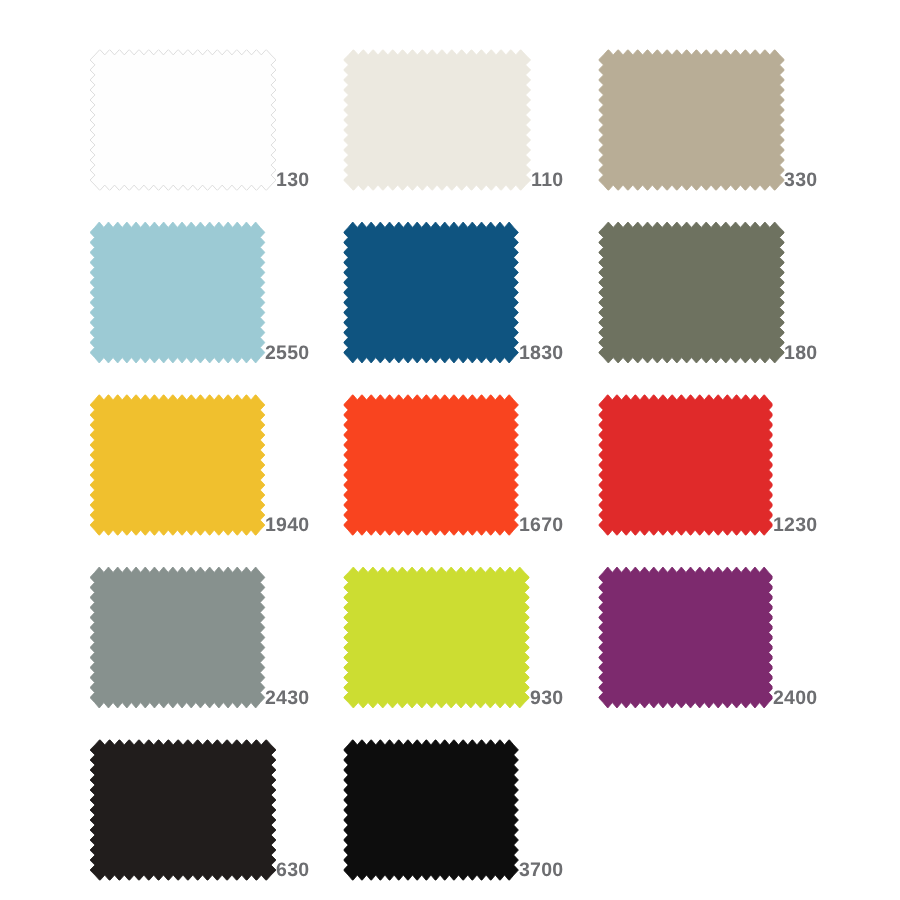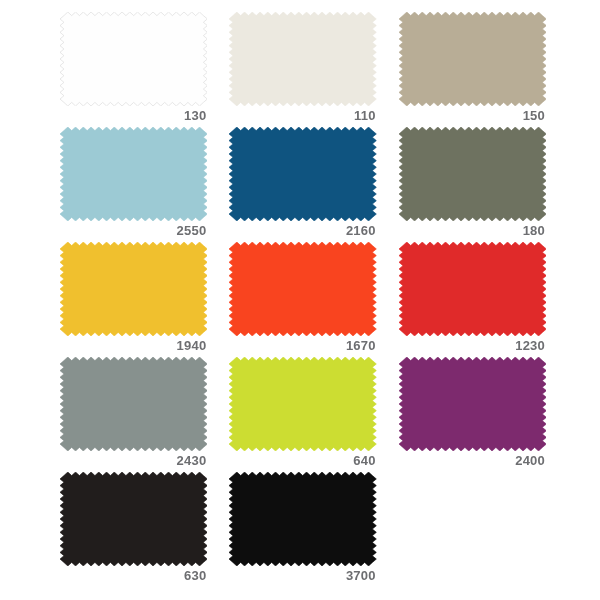--- a/index.html
+++ b/index.html
@@ -25,21 +25,21 @@
     grid-template-rows: repeat(5, 115px);
     column-gap: 22px;
     row-gap: 0px;
     align-content: start;
   }
   .swatch-cell {
     position: relative;
     width: 100%;
     height: 115px;
     display: flex;
-    flex-direction: column;
+    flex-direction: row;
     align-items: flex-end;
     justify-content: flex-start;
   }
   .swatch-shape {
     display: block;
     width: 100%;
     height: 94px;
   }
   .swatch-label {
     display: block;
@@ -68,33 +68,33 @@
     <div class="swatch-cell">
       <svg class="swatch-shape" viewBox="0 0 135 94" preserveAspectRatio="none">
         <path d="M3.60,3.60L7.15,0.00L10.70,3.60L14.25,0.00L17.80,3.60L21.35,0.00L24.90,3.60L28.45,0.00L32.00,3.60L35.55,0.00L39.10,3.60L42.65,0.00L46.20,3.60L49.75,0.00L53.30,3.60L56.85,0.00L60.40,3.60L63.95,0.00L67.50,3.60L71.05,0.00L74.60,3.60L78.15,0.00L81.70,3.60L85.25,0.00L88.80,3.60L92.35,0.00L95.90,3.60L99.45,0.00L103.00,3.60L106.55,0.00L110.10,3.60L113.65,0.00L117.20,3.60L120.75,0.00L124.30,3.60L127.85,0.00L131.40,3.60L135.00,6.94L131.40,10.28L135.00,13.62L131.40,16.95L135.00,20.29L131.40,23.63L135.00,26.97L131.40,30.31L135.00,33.65L131.40,36.98L135.00,40.32L131.40,43.66L135.00,47.00L131.40,50.34L135.00,53.68L131.40,57.02L135.00,60.35L131.40,63.69L135.00,67.03L131.40,70.37L135.00,73.71L131.40,77.05L135.00,80.38L131.40,83.72L135.00,87.06L131.40,90.40L127.85,94.00L124.30,90.40L120.75,94.00L117.20,90.40L113.65,94.00L110.10,90.40L106.55,94.00L103.00,90.40L99.45,94.00L95.90,90.40L92.35,94.00L88.80,90.40L85.25,94.00L81.70,90.40L78.15,94.00L74.60,90.40L71.05,94.00L67.50,90.40L63.95,94.00L60.40,90.40L56.85,94.00L53.30,90.40L49.75,94.00L46.20,90.40L42.65,94.00L39.10,90.40L35.55,94.00L32.00,90.40L28.45,94.00L24.90,90.40L21.35,94.00L17.80,90.40L14.25,94.00L10.70,90.40L7.15,94.00L3.60,90.40L0.00,87.06L3.60,83.72L0.00,80.38L3.60,77.05L0.00,73.71L3.60,70.37L0.00,67.03L3.60,63.69L0.00,60.35L3.60,57.02L0.00,53.68L3.60,50.34L0.00,47.00L3.60,43.66L0.00,40.32L3.60,36.98L0.00,33.65L3.60,30.31L0.00,26.97L3.60,23.63L0.00,20.29L3.60,16.95L0.00,13.62L3.60,10.28L0.00,6.94Z" fill="#ece9e0" stroke="#ece9e0" stroke-width="0.6"></path>
       </svg>
       <span class="swatch-label">110</span>
     </div>
     <div class="swatch-cell">
       <svg class="swatch-shape" viewBox="0 0 135 94" preserveAspectRatio="none">
         <path d="M3.60,3.60L7.15,0.00L10.70,3.60L14.25,0.00L17.80,3.60L21.35,0.00L24.90,3.60L28.45,0.00L32.00,3.60L35.55,0.00L39.10,3.60L42.65,0.00L46.20,3.60L49.75,0.00L53.30,3.60L56.85,0.00L60.40,3.60L63.95,0.00L67.50,3.60L71.05,0.00L74.60,3.60L78.15,0.00L81.70,3.60L85.25,0.00L88.80,3.60L92.35,0.00L95.90,3.60L99.45,0.00L103.00,3.60L106.55,0.00L110.10,3.60L113.65,0.00L117.20,3.60L120.75,0.00L124.30,3.60L127.85,0.00L131.40,3.60L135.00,6.94L131.40,10.28L135.00,13.62L131.40,16.95L135.00,20.29L131.40,23.63L135.00,26.97L131.40,30.31L135.00,33.65L131.40,36.98L135.00,40.32L131.40,43.66L135.00,47.00L131.40,50.34L135.00,53.68L131.40,57.02L135.00,60.35L131.40,63.69L135.00,67.03L131.40,70.37L135.00,73.71L131.40,77.05L135.00,80.38L131.40,83.72L135.00,87.06L131.40,90.40L127.85,94.00L124.30,90.40L120.75,94.00L117.20,90.40L113.65,94.00L110.10,90.40L106.55,94.00L103.00,90.40L99.45,94.00L95.90,90.40L92.35,94.00L88.80,90.40L85.25,94.00L81.70,90.40L78.15,94.00L74.60,90.40L71.05,94.00L67.50,90.40L63.95,94.00L60.40,90.40L56.85,94.00L53.30,90.40L49.75,94.00L46.20,90.40L42.65,94.00L39.10,90.40L35.55,94.00L32.00,90.40L28.45,94.00L24.90,90.40L21.35,94.00L17.80,90.40L14.25,94.00L10.70,90.40L7.15,94.00L3.60,90.40L0.00,87.06L3.60,83.72L0.00,80.38L3.60,77.05L0.00,73.71L3.60,70.37L0.00,67.03L3.60,63.69L0.00,60.35L3.60,57.02L0.00,53.68L3.60,50.34L0.00,47.00L3.60,43.66L0.00,40.32L3.60,36.98L0.00,33.65L3.60,30.31L0.00,26.97L3.60,23.63L0.00,20.29L3.60,16.95L0.00,13.62L3.60,10.28L0.00,6.94Z" fill="#b8ad96" stroke="#b8ad96" stroke-width="0.6"></path>
       </svg>
-      <span class="swatch-label">150</span>
+      <span class="swatch-label">330</span>
     </div>
     <div class="swatch-cell">
       <svg class="swatch-shape" viewBox="0 0 135 94" preserveAspectRatio="none">
         <path d="M3.60,3.60L7.15,0.00L10.70,3.60L14.25,0.00L17.80,3.60L21.35,0.00L24.90,3.60L28.45,0.00L32.00,3.60L35.55,0.00L39.10,3.60L42.65,0.00L46.20,3.60L49.75,0.00L53.30,3.60L56.85,0.00L60.40,3.60L63.95,0.00L67.50,3.60L71.05,0.00L74.60,3.60L78.15,0.00L81.70,3.60L85.25,0.00L88.80,3.60L92.35,0.00L95.90,3.60L99.45,0.00L103.00,3.60L106.55,0.00L110.10,3.60L113.65,0.00L117.20,3.60L120.75,0.00L124.30,3.60L127.85,0.00L131.40,3.60L135.00,6.94L131.40,10.28L135.00,13.62L131.40,16.95L135.00,20.29L131.40,23.63L135.00,26.97L131.40,30.31L135.00,33.65L131.40,36.98L135.00,40.32L131.40,43.66L135.00,47.00L131.40,50.34L135.00,53.68L131.40,57.02L135.00,60.35L131.40,63.69L135.00,67.03L131.40,70.37L135.00,73.71L131.40,77.05L135.00,80.38L131.40,83.72L135.00,87.06L131.40,90.40L127.85,94.00L124.30,90.40L120.75,94.00L117.20,90.40L113.65,94.00L110.10,90.40L106.55,94.00L103.00,90.40L99.45,94.00L95.90,90.40L92.35,94.00L88.80,90.40L85.25,94.00L81.70,90.40L78.15,94.00L74.60,90.40L71.05,94.00L67.50,90.40L63.95,94.00L60.40,90.40L56.85,94.00L53.30,90.40L49.75,94.00L46.20,90.40L42.65,94.00L39.10,90.40L35.55,94.00L32.00,90.40L28.45,94.00L24.90,90.40L21.35,94.00L17.80,90.40L14.25,94.00L10.70,90.40L7.15,94.00L3.60,90.40L0.00,87.06L3.60,83.72L0.00,80.38L3.60,77.05L0.00,73.71L3.60,70.37L0.00,67.03L3.60,63.69L0.00,60.35L3.60,57.02L0.00,53.68L3.60,50.34L0.00,47.00L3.60,43.66L0.00,40.32L3.60,36.98L0.00,33.65L3.60,30.31L0.00,26.97L3.60,23.63L0.00,20.29L3.60,16.95L0.00,13.62L3.60,10.28L0.00,6.94Z" fill="#9ccad4" stroke="#9ccad4" stroke-width="0.6"></path>
       </svg>
       <span class="swatch-label">2550</span>
     </div>
     <div class="swatch-cell">
       <svg class="swatch-shape" viewBox="0 0 135 94" preserveAspectRatio="none">
         <path d="M3.60,3.60L7.15,0.00L10.70,3.60L14.25,0.00L17.80,3.60L21.35,0.00L24.90,3.60L28.45,0.00L32.00,3.60L35.55,0.00L39.10,3.60L42.65,0.00L46.20,3.60L49.75,0.00L53.30,3.60L56.85,0.00L60.40,3.60L63.95,0.00L67.50,3.60L71.05,0.00L74.60,3.60L78.15,0.00L81.70,3.60L85.25,0.00L88.80,3.60L92.35,0.00L95.90,3.60L99.45,0.00L103.00,3.60L106.55,0.00L110.10,3.60L113.65,0.00L117.20,3.60L120.75,0.00L124.30,3.60L127.85,0.00L131.40,3.60L135.00,6.94L131.40,10.28L135.00,13.62L131.40,16.95L135.00,20.29L131.40,23.63L135.00,26.97L131.40,30.31L135.00,33.65L131.40,36.98L135.00,40.32L131.40,43.66L135.00,47.00L131.40,50.34L135.00,53.68L131.40,57.02L135.00,60.35L131.40,63.69L135.00,67.03L131.40,70.37L135.00,73.71L131.40,77.05L135.00,80.38L131.40,83.72L135.00,87.06L131.40,90.40L127.85,94.00L124.30,90.40L120.75,94.00L117.20,90.40L113.65,94.00L110.10,90.40L106.55,94.00L103.00,90.40L99.45,94.00L95.90,90.40L92.35,94.00L88.80,90.40L85.25,94.00L81.70,90.40L78.15,94.00L74.60,90.40L71.05,94.00L67.50,90.40L63.95,94.00L60.40,90.40L56.85,94.00L53.30,90.40L49.75,94.00L46.20,90.40L42.65,94.00L39.10,90.40L35.55,94.00L32.00,90.40L28.45,94.00L24.90,90.40L21.35,94.00L17.80,90.40L14.25,94.00L10.70,90.40L7.15,94.00L3.60,90.40L0.00,87.06L3.60,83.72L0.00,80.38L3.60,77.05L0.00,73.71L3.60,70.37L0.00,67.03L3.60,63.69L0.00,60.35L3.60,57.02L0.00,53.68L3.60,50.34L0.00,47.00L3.60,43.66L0.00,40.32L3.60,36.98L0.00,33.65L3.60,30.31L0.00,26.97L3.60,23.63L0.00,20.29L3.60,16.95L0.00,13.62L3.60,10.28L0.00,6.94Z" fill="#0f5480" stroke="#0f5480" stroke-width="0.6"></path>
       </svg>
-      <span class="swatch-label">2160</span>
+      <span class="swatch-label">1830</span>
     </div>
     <div class="swatch-cell">
       <svg class="swatch-shape" viewBox="0 0 135 94" preserveAspectRatio="none">
         <path d="M3.60,3.60L7.15,0.00L10.70,3.60L14.25,0.00L17.80,3.60L21.35,0.00L24.90,3.60L28.45,0.00L32.00,3.60L35.55,0.00L39.10,3.60L42.65,0.00L46.20,3.60L49.75,0.00L53.30,3.60L56.85,0.00L60.40,3.60L63.95,0.00L67.50,3.60L71.05,0.00L74.60,3.60L78.15,0.00L81.70,3.60L85.25,0.00L88.80,3.60L92.35,0.00L95.90,3.60L99.45,0.00L103.00,3.60L106.55,0.00L110.10,3.60L113.65,0.00L117.20,3.60L120.75,0.00L124.30,3.60L127.85,0.00L131.40,3.60L135.00,6.94L131.40,10.28L135.00,13.62L131.40,16.95L135.00,20.29L131.40,23.63L135.00,26.97L131.40,30.31L135.00,33.65L131.40,36.98L135.00,40.32L131.40,43.66L135.00,47.00L131.40,50.34L135.00,53.68L131.40,57.02L135.00,60.35L131.40,63.69L135.00,67.03L131.40,70.37L135.00,73.71L131.40,77.05L135.00,80.38L131.40,83.72L135.00,87.06L131.40,90.40L127.85,94.00L124.30,90.40L120.75,94.00L117.20,90.40L113.65,94.00L110.10,90.40L106.55,94.00L103.00,90.40L99.45,94.00L95.90,90.40L92.35,94.00L88.80,90.40L85.25,94.00L81.70,90.40L78.15,94.00L74.60,90.40L71.05,94.00L67.50,90.40L63.95,94.00L60.40,90.40L56.85,94.00L53.30,90.40L49.75,94.00L46.20,90.40L42.65,94.00L39.10,90.40L35.55,94.00L32.00,90.40L28.45,94.00L24.90,90.40L21.35,94.00L17.80,90.40L14.25,94.00L10.70,90.40L7.15,94.00L3.60,90.40L0.00,87.06L3.60,83.72L0.00,80.38L3.60,77.05L0.00,73.71L3.60,70.37L0.00,67.03L3.60,63.69L0.00,60.35L3.60,57.02L0.00,53.68L3.60,50.34L0.00,47.00L3.60,43.66L0.00,40.32L3.60,36.98L0.00,33.65L3.60,30.31L0.00,26.97L3.60,23.63L0.00,20.29L3.60,16.95L0.00,13.62L3.60,10.28L0.00,6.94Z" fill="#6e7260" stroke="#6e7260" stroke-width="0.6"></path>
       </svg>
       <span class="swatch-label">180</span>
     </div>
     <div class="swatch-cell">
       <svg class="swatch-shape" viewBox="0 0 135 94" preserveAspectRatio="none">
         <path d="M3.60,3.60L7.15,0.00L10.70,3.60L14.25,0.00L17.80,3.60L21.35,0.00L24.90,3.60L28.45,0.00L32.00,3.60L35.55,0.00L39.10,3.60L42.65,0.00L46.20,3.60L49.75,0.00L53.30,3.60L56.85,0.00L60.40,3.60L63.95,0.00L67.50,3.60L71.05,0.00L74.60,3.60L78.15,0.00L81.70,3.60L85.25,0.00L88.80,3.60L92.35,0.00L95.90,3.60L99.45,0.00L103.00,3.60L106.55,0.00L110.10,3.60L113.65,0.00L117.20,3.60L120.75,0.00L124.30,3.60L127.85,0.00L131.40,3.60L135.00,6.94L131.40,10.28L135.00,13.62L131.40,16.95L135.00,20.29L131.40,23.63L135.00,26.97L131.40,30.31L135.00,33.65L131.40,36.98L135.00,40.32L131.40,43.66L135.00,47.00L131.40,50.34L135.00,53.68L131.40,57.02L135.00,60.35L131.40,63.69L135.00,67.03L131.40,70.37L135.00,73.71L131.40,77.05L135.00,80.38L131.40,83.72L135.00,87.06L131.40,90.40L127.85,94.00L124.30,90.40L120.75,94.00L117.20,90.40L113.65,94.00L110.10,90.40L106.55,94.00L103.00,90.40L99.45,94.00L95.90,90.40L92.35,94.00L88.80,90.40L85.25,94.00L81.70,90.40L78.15,94.00L74.60,90.40L71.05,94.00L67.50,90.40L63.95,94.00L60.40,90.40L56.85,94.00L53.30,90.40L49.75,94.00L46.20,90.40L42.65,94.00L39.10,90.40L35.55,94.00L32.00,90.40L28.45,94.00L24.90,90.40L21.35,94.00L17.80,90.40L14.25,94.00L10.70,90.40L7.15,94.00L3.60,90.40L0.00,87.06L3.60,83.72L0.00,80.38L3.60,77.05L0.00,73.71L3.60,70.37L0.00,67.03L3.60,63.69L0.00,60.35L3.60,57.02L0.00,53.68L3.60,50.34L0.00,47.00L3.60,43.66L0.00,40.32L3.60,36.98L0.00,33.65L3.60,30.31L0.00,26.97L3.60,23.63L0.00,20.29L3.60,16.95L0.00,13.62L3.60,10.28L0.00,6.94Z" fill="#f0c02e" stroke="#f0c02e" stroke-width="0.6"></path>
@@ -116,21 +116,21 @@
     <div class="swatch-cell">
       <svg class="swatch-shape" viewBox="0 0 135 94" preserveAspectRatio="none">
         <path d="M3.60,3.60L7.15,0.00L10.70,3.60L14.25,0.00L17.80,3.60L21.35,0.00L24.90,3.60L28.45,0.00L32.00,3.60L35.55,0.00L39.10,3.60L42.65,0.00L46.20,3.60L49.75,0.00L53.30,3.60L56.85,0.00L60.40,3.60L63.95,0.00L67.50,3.60L71.05,0.00L74.60,3.60L78.15,0.00L81.70,3.60L85.25,0.00L88.80,3.60L92.35,0.00L95.90,3.60L99.45,0.00L103.00,3.60L106.55,0.00L110.10,3.60L113.65,0.00L117.20,3.60L120.75,0.00L124.30,3.60L127.85,0.00L131.40,3.60L135.00,6.94L131.40,10.28L135.00,13.62L131.40,16.95L135.00,20.29L131.40,23.63L135.00,26.97L131.40,30.31L135.00,33.65L131.40,36.98L135.00,40.32L131.40,43.66L135.00,47.00L131.40,50.34L135.00,53.68L131.40,57.02L135.00,60.35L131.40,63.69L135.00,67.03L131.40,70.37L135.00,73.71L131.40,77.05L135.00,80.38L131.40,83.72L135.00,87.06L131.40,90.40L127.85,94.00L124.30,90.40L120.75,94.00L117.20,90.40L113.65,94.00L110.10,90.40L106.55,94.00L103.00,90.40L99.45,94.00L95.90,90.40L92.35,94.00L88.80,90.40L85.25,94.00L81.70,90.40L78.15,94.00L74.60,90.40L71.05,94.00L67.50,90.40L63.95,94.00L60.40,90.40L56.85,94.00L53.30,90.40L49.75,94.00L46.20,90.40L42.65,94.00L39.10,90.40L35.55,94.00L32.00,90.40L28.45,94.00L24.90,90.40L21.35,94.00L17.80,90.40L14.25,94.00L10.70,90.40L7.15,94.00L3.60,90.40L0.00,87.06L3.60,83.72L0.00,80.38L3.60,77.05L0.00,73.71L3.60,70.37L0.00,67.03L3.60,63.69L0.00,60.35L3.60,57.02L0.00,53.68L3.60,50.34L0.00,47.00L3.60,43.66L0.00,40.32L3.60,36.98L0.00,33.65L3.60,30.31L0.00,26.97L3.60,23.63L0.00,20.29L3.60,16.95L0.00,13.62L3.60,10.28L0.00,6.94Z" fill="#87918e" stroke="#87918e" stroke-width="0.6"></path>
       </svg>
       <span class="swatch-label">2430</span>
     </div>
     <div class="swatch-cell">
       <svg class="swatch-shape" viewBox="0 0 135 94" preserveAspectRatio="none">
         <path d="M3.60,3.60L7.15,0.00L10.70,3.60L14.25,0.00L17.80,3.60L21.35,0.00L24.90,3.60L28.45,0.00L32.00,3.60L35.55,0.00L39.10,3.60L42.65,0.00L46.20,3.60L49.75,0.00L53.30,3.60L56.85,0.00L60.40,3.60L63.95,0.00L67.50,3.60L71.05,0.00L74.60,3.60L78.15,0.00L81.70,3.60L85.25,0.00L88.80,3.60L92.35,0.00L95.90,3.60L99.45,0.00L103.00,3.60L106.55,0.00L110.10,3.60L113.65,0.00L117.20,3.60L120.75,0.00L124.30,3.60L127.85,0.00L131.40,3.60L135.00,6.94L131.40,10.28L135.00,13.62L131.40,16.95L135.00,20.29L131.40,23.63L135.00,26.97L131.40,30.31L135.00,33.65L131.40,36.98L135.00,40.32L131.40,43.66L135.00,47.00L131.40,50.34L135.00,53.68L131.40,57.02L135.00,60.35L131.40,63.69L135.00,67.03L131.40,70.37L135.00,73.71L131.40,77.05L135.00,80.38L131.40,83.72L135.00,87.06L131.40,90.40L127.85,94.00L124.30,90.40L120.75,94.00L117.20,90.40L113.65,94.00L110.10,90.40L106.55,94.00L103.00,90.40L99.45,94.00L95.90,90.40L92.35,94.00L88.80,90.40L85.25,94.00L81.70,90.40L78.15,94.00L74.60,90.40L71.05,94.00L67.50,90.40L63.95,94.00L60.40,90.40L56.85,94.00L53.30,90.40L49.75,94.00L46.20,90.40L42.65,94.00L39.10,90.40L35.55,94.00L32.00,90.40L28.45,94.00L24.90,90.40L21.35,94.00L17.80,90.40L14.25,94.00L10.70,90.40L7.15,94.00L3.60,90.40L0.00,87.06L3.60,83.72L0.00,80.38L3.60,77.05L0.00,73.71L3.60,70.37L0.00,67.03L3.60,63.69L0.00,60.35L3.60,57.02L0.00,53.68L3.60,50.34L0.00,47.00L3.60,43.66L0.00,40.32L3.60,36.98L0.00,33.65L3.60,30.31L0.00,26.97L3.60,23.63L0.00,20.29L3.60,16.95L0.00,13.62L3.60,10.28L0.00,6.94Z" fill="#ccdd32" stroke="#ccdd32" stroke-width="0.6"></path>
       </svg>
-      <span class="swatch-label">640</span>
+      <span class="swatch-label">930</span>
     </div>
     <div class="swatch-cell">
       <svg class="swatch-shape" viewBox="0 0 135 94" preserveAspectRatio="none">
         <path d="M3.60,3.60L7.15,0.00L10.70,3.60L14.25,0.00L17.80,3.60L21.35,0.00L24.90,3.60L28.45,0.00L32.00,3.60L35.55,0.00L39.10,3.60L42.65,0.00L46.20,3.60L49.75,0.00L53.30,3.60L56.85,0.00L60.40,3.60L63.95,0.00L67.50,3.60L71.05,0.00L74.60,3.60L78.15,0.00L81.70,3.60L85.25,0.00L88.80,3.60L92.35,0.00L95.90,3.60L99.45,0.00L103.00,3.60L106.55,0.00L110.10,3.60L113.65,0.00L117.20,3.60L120.75,0.00L124.30,3.60L127.85,0.00L131.40,3.60L135.00,6.94L131.40,10.28L135.00,13.62L131.40,16.95L135.00,20.29L131.40,23.63L135.00,26.97L131.40,30.31L135.00,33.65L131.40,36.98L135.00,40.32L131.40,43.66L135.00,47.00L131.40,50.34L135.00,53.68L131.40,57.02L135.00,60.35L131.40,63.69L135.00,67.03L131.40,70.37L135.00,73.71L131.40,77.05L135.00,80.38L131.40,83.72L135.00,87.06L131.40,90.40L127.85,94.00L124.30,90.40L120.75,94.00L117.20,90.40L113.65,94.00L110.10,90.40L106.55,94.00L103.00,90.40L99.45,94.00L95.90,90.40L92.35,94.00L88.80,90.40L85.25,94.00L81.70,90.40L78.15,94.00L74.60,90.40L71.05,94.00L67.50,90.40L63.95,94.00L60.40,90.40L56.85,94.00L53.30,90.40L49.75,94.00L46.20,90.40L42.65,94.00L39.10,90.40L35.55,94.00L32.00,90.40L28.45,94.00L24.90,90.40L21.35,94.00L17.80,90.40L14.25,94.00L10.70,90.40L7.15,94.00L3.60,90.40L0.00,87.06L3.60,83.72L0.00,80.38L3.60,77.05L0.00,73.71L3.60,70.37L0.00,67.03L3.60,63.69L0.00,60.35L3.60,57.02L0.00,53.68L3.60,50.34L0.00,47.00L3.60,43.66L0.00,40.32L3.60,36.98L0.00,33.65L3.60,30.31L0.00,26.97L3.60,23.63L0.00,20.29L3.60,16.95L0.00,13.62L3.60,10.28L0.00,6.94Z" fill="#7d2a6e" stroke="#7d2a6e" stroke-width="0.6"></path>
       </svg>
       <span class="swatch-label">2400</span>
     </div>
     <div class="swatch-cell">
       <svg class="swatch-shape" viewBox="0 0 135 94" preserveAspectRatio="none">
         <path d="M3.60,3.60L7.15,0.00L10.70,3.60L14.25,0.00L17.80,3.60L21.35,0.00L24.90,3.60L28.45,0.00L32.00,3.60L35.55,0.00L39.10,3.60L42.65,0.00L46.20,3.60L49.75,0.00L53.30,3.60L56.85,0.00L60.40,3.60L63.95,0.00L67.50,3.60L71.05,0.00L74.60,3.60L78.15,0.00L81.70,3.60L85.25,0.00L88.80,3.60L92.35,0.00L95.90,3.60L99.45,0.00L103.00,3.60L106.55,0.00L110.10,3.60L113.65,0.00L117.20,3.60L120.75,0.00L124.30,3.60L127.85,0.00L131.40,3.60L135.00,6.94L131.40,10.28L135.00,13.62L131.40,16.95L135.00,20.29L131.40,23.63L135.00,26.97L131.40,30.31L135.00,33.65L131.40,36.98L135.00,40.32L131.40,43.66L135.00,47.00L131.40,50.34L135.00,53.68L131.40,57.02L135.00,60.35L131.40,63.69L135.00,67.03L131.40,70.37L135.00,73.71L131.40,77.05L135.00,80.38L131.40,83.72L135.00,87.06L131.40,90.40L127.85,94.00L124.30,90.40L120.75,94.00L117.20,90.40L113.65,94.00L110.10,90.40L106.55,94.00L103.00,90.40L99.45,94.00L95.90,90.40L92.35,94.00L88.80,90.40L85.25,94.00L81.70,90.40L78.15,94.00L74.60,90.40L71.05,94.00L67.50,90.40L63.95,94.00L60.40,90.40L56.85,94.00L53.30,90.40L49.75,94.00L46.20,90.40L42.65,94.00L39.10,90.40L35.55,94.00L32.00,90.40L28.45,94.00L24.90,90.40L21.35,94.00L17.80,90.40L14.25,94.00L10.70,90.40L7.15,94.00L3.60,90.40L0.00,87.06L3.60,83.72L0.00,80.38L3.60,77.05L0.00,73.71L3.60,70.37L0.00,67.03L3.60,63.69L0.00,60.35L3.60,57.02L0.00,53.68L3.60,50.34L0.00,47.00L3.60,43.66L0.00,40.32L3.60,36.98L0.00,33.65L3.60,30.31L0.00,26.97L3.60,23.63L0.00,20.29L3.60,16.95L0.00,13.62L3.60,10.28L0.00,6.94Z" fill="#211d1c" stroke="#211d1c" stroke-width="0.6"></path>

